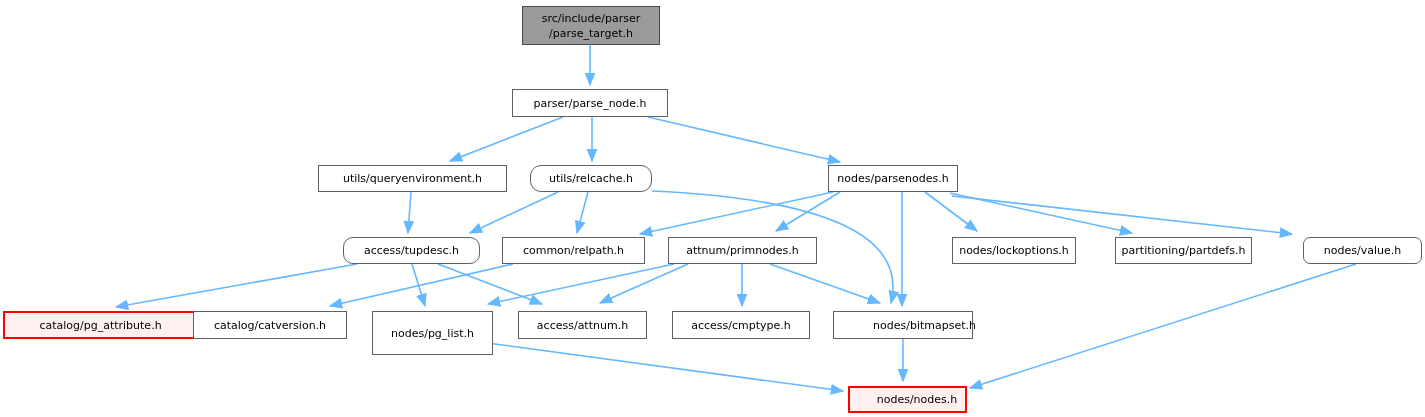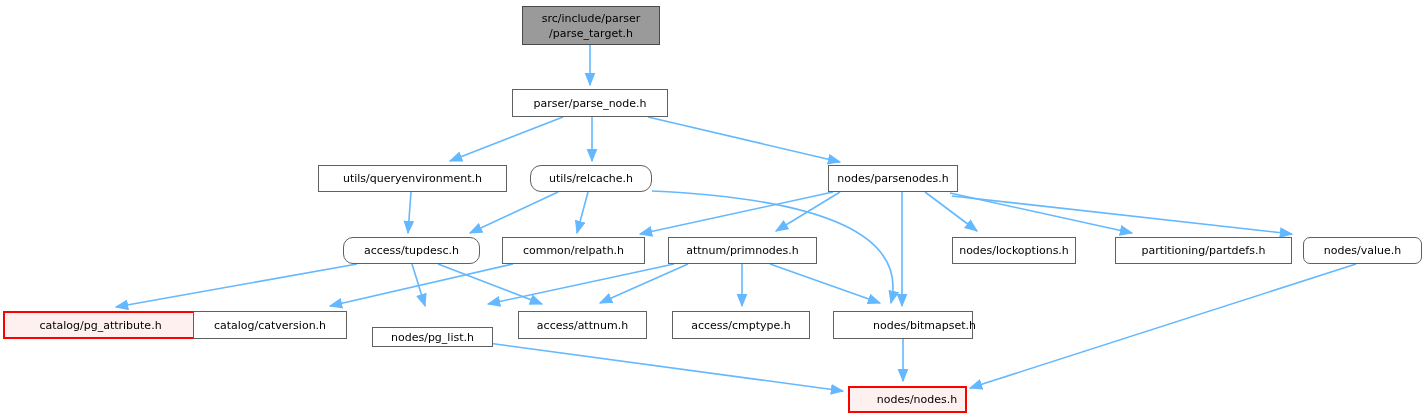--- a/index.html
+++ b/index.html
@@ -92,33 +92,33 @@
     </div>
     <div class="node" style="left: 502px; top: 237px; width: 143px; height: 27px;">
       <div>common/relpath.h</div>
     </div>
     <div class="node" style="left: 668px; top: 237px; width: 149px; height: 27px;">
       <div>attnum/primnodes.h</div>
     </div>
     <div class="node" style="left: 940px; top: 237px; width: 124px; height: 27px; margin-left: 12px;">
       <div>nodes/lockoptions.h</div>
     </div>
-    <div class="node" style="left: 1115px; top: 237px; width: 177px; height: 27px; justify-content: center;">
+    <div class="node" style="left: 1115px; top: 237px; width: 137px; height: 27px; justify-content: center;">
       <div>partitioning/partdefs.h</div>
     </div>
     <div class="node" style="left: 1303px; top: 237px; width: 119px; height: 27px; border-radius: 7px;">
       <div>nodes/value.h</div>
     </div>
     <div class="node highlight" style="left: 3px; top: 311px; width: 195px; height: 28px;">
       <div>catalog/pg_attribute.h</div>
     </div>
     <div class="node" style="left: 193px; top: 311px; width: 154px; height: 28px;">
       <div>catalog/catversion.h</div>
     </div>
-    <div class="node" style="left: 372px; top: 311px; width: 121px; height: 20px; margin-top: 16px;">
+    <div class="node" style="left: 372px; top: 311px; width: 121px; height: 44px;">
       <div>nodes/pg_list.h</div>
     </div>
     <div class="node" style="left: 518px; top: 311px; width: 129px; height: 28px;">
       <div>access/attnum.h</div>
     </div>
     <div class="node" style="left: 672px; top: 311px; width: 138px; height: 28px; justify-content: center;">
       <div>access/cmptype.h</div>
     </div>
     <div class="node" style="left: 833px; top: 311px; width: 140px; height: 28px; padding-left: 43px;">
       <div>nodes/bitmapset.h</div>

